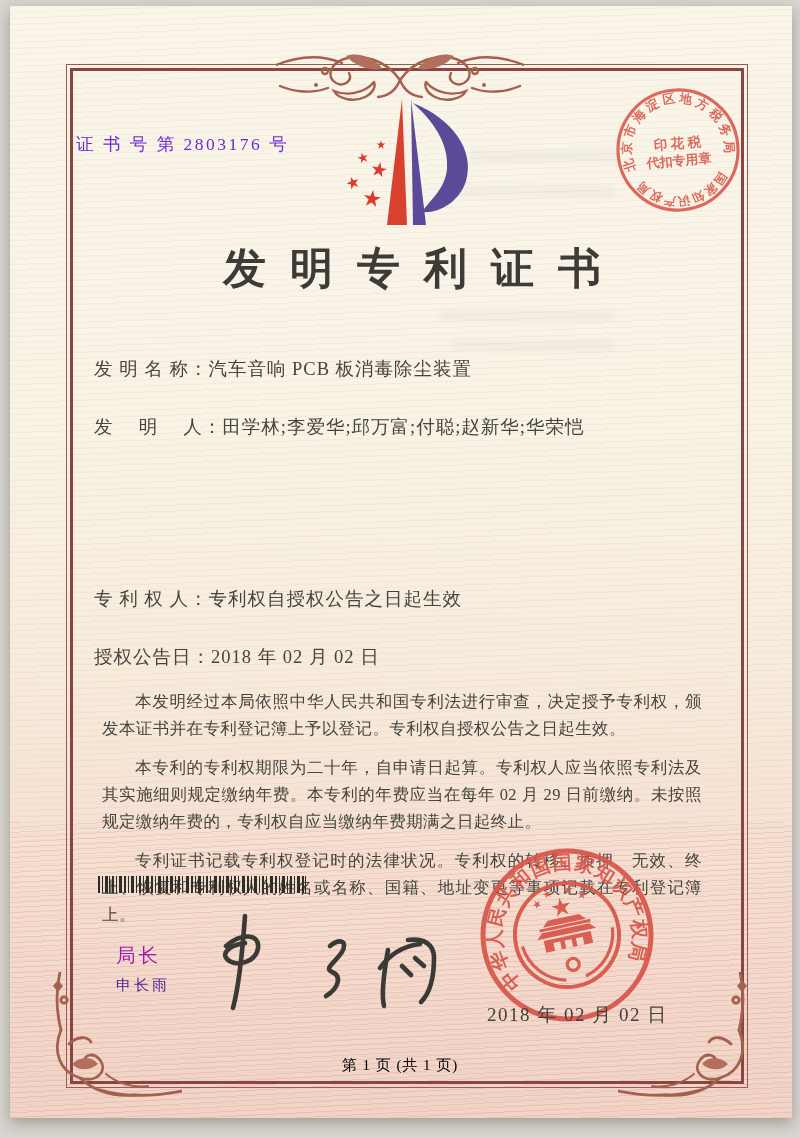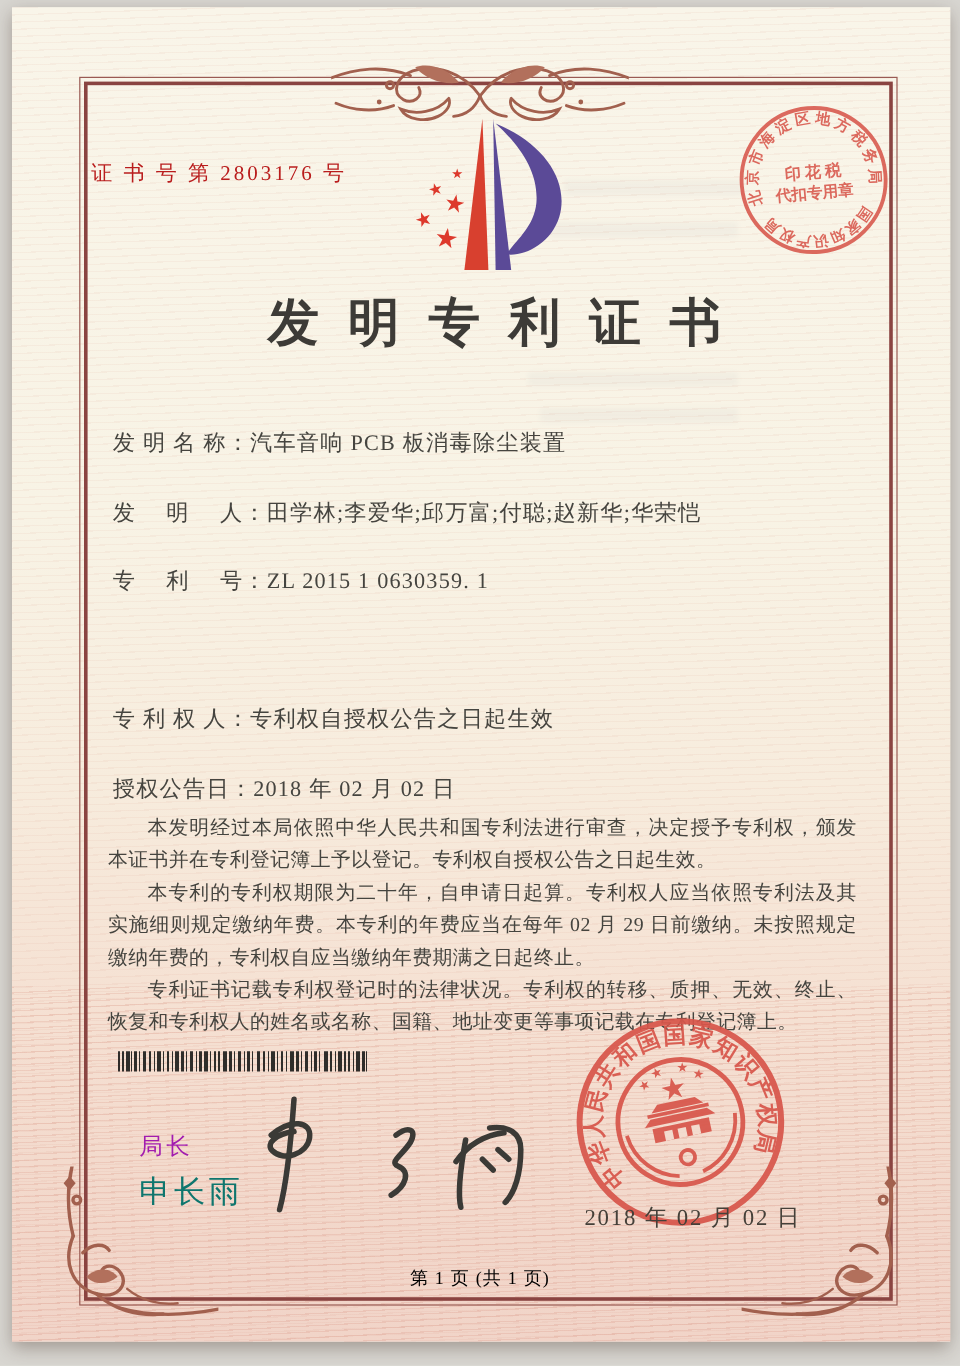--- a/index.html
+++ b/index.html
@@ -10,31 +10,31 @@
          background:linear-gradient(180deg,#f9f5e9 0%,#f8f3e5 38%,#f7ecdd 58%,#f5e0d2 76%,#f2d7ca 92%,#f1d4c8 100%);
          box-shadow:0 5px 14px rgba(60,40,30,.35);}
   .guilloche{position:absolute;left:0;right:0;pointer-events:none;}
   .g-light{top:0;bottom:0;background:repeating-linear-gradient(178deg,rgba(205,120,100,.07) 0 1px,rgba(255,255,255,0) 1px 6px);}
   .g-strong{top:816px;bottom:0;background:repeating-linear-gradient(177deg,rgba(201,105,86,.16) 0 1px,rgba(255,255,255,0) 1px 5px);}
   
   #frame{position:absolute;left:66px;top:64px;width:680px;height:1022px;border:1.5px solid #9a5a53;}
   #frame-inner{position:absolute;inset:3px;border:3px solid #8a4441;}
   .abs{position:absolute;}
   .txt{color:#45443f;}
-  #cert-no{left:76px;top:132px;font-size:17.5px;letter-spacing:2.5px;color:#b91c1c;}
+  #cert-no{left:76px;top:132px;font-size:17.5px;letter-spacing:2.5px;color:#6d28d9;}
   #title{left:0;top:240px;width:100%;text-align:center;font-size:43px;font-weight:600;
          letter-spacing:24px;padding-left:24px;color:#3d3b37;}
   .field{position:absolute;left:94px;font-size:18.5px;color:#45443f;white-space:nowrap;}
   .field .lab{display:inline-block;letter-spacing:1px;}
   .field .val{letter-spacing:1px;}
   #body-text{left:90px;top:676px;width:624px;}
-  #body-text p{margin:0;font-size:16.5px;line-height:27px;text-indent:2em;
+  #body-text p{margin:12px;font-size:16.5px;line-height:27px;text-indent:2em;
                text-align:justify;color:#45443f;letter-spacing:.4px;}
   #director-label{left:116px;top:942px;font-size:19.5px;letter-spacing:3px;color:#a21caf;}
-  #director-name{left:116px;top:976px;font-size:26px;letter-spacing:3px;color:#0f766e;}
+  #director-name{left:116px;top:976px;font-size:15px;letter-spacing:3px;color:#4c1d95;}
   #issue-date{left:487px;top:1002px;font-size:19px;letter-spacing:1.5px;color:#454039;}
   #page-footer{left:0;top:1056px;width:100%;text-align:center;font-size:15px;color:#000000;letter-spacing:1px;}
   .smudge{position:absolute;background:#7b8294;opacity:.05;filter:blur(2px);border-radius:3px;}
   svg{display:block;}
   .seal-rot{transform:rotate(-12deg);}
   .stamp-rot{transform:rotate(-5deg);}
 </style>
 </head>
 <body>
 
@@ -131,23 +131,20 @@
     <text x="0" y="15" text-anchor="middle" font-size="13" font-weight="bold" fill="#d8564b" font-family="'Liberation Serif',serif">代扣专用章</text>
   </svg>
 
   <div class="abs" id="title">发明专利证书</div>
 
   <div class="field" style="top:356px">
     <span class="lab">发 明 名 称：</span><span class="val">汽车音响 PCB 板消毒除尘装置</span>
   </div>
   <div class="field" style="top:414px">
     <span class="lab">发　 明　 人：</span><span class="val">田学林;李爱华;邱万富;付聪;赵新华;华荣恺</span>
-  </div>
-  <div class="field" style="top:471px">
-    <span class="lab">专　 利　 号：</span><span class="val">ZL 2015 1 0630359. 1</span>
   </div>
   <div class="field" style="top:586px">
     <span class="lab">专 利 权 人：</span><span class="val">专利权自授权公告之日起生效</span>
   </div>
   <div class="field" style="top:644px">
     <span class="lab">授权公告日：</span><span class="val">2018 年 02 月 02 日</span>
   </div>
 
   <div class="abs" id="body-text">
     <p>本发明经过本局依照中华人民共和国专利法进行审查，决定授予专利权，颁发本证书并在专利登记簿上予以登记。专利权自授权公告之日起生效。</p>

